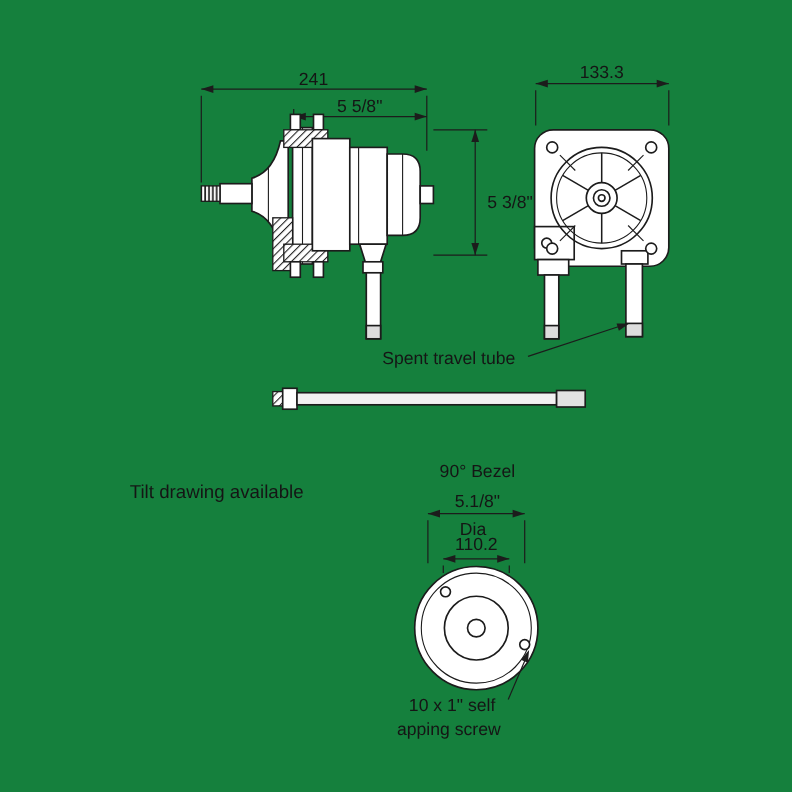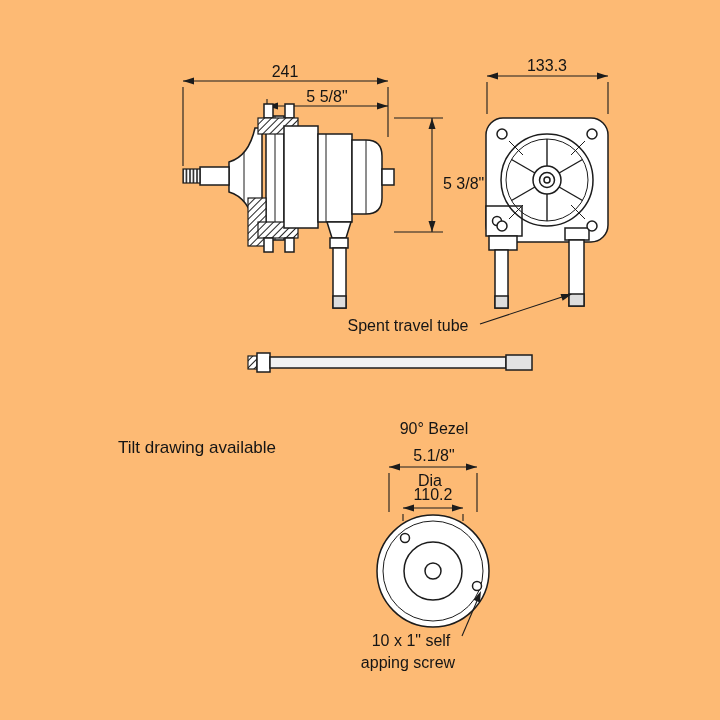--- a/index.html
+++ b/index.html
@@ -3,21 +3,21 @@
 <meta charset="utf-8">
 <style>
   * { box-sizing: border-box; }
   html, body {
     margin: 0; padding: 0;
     width: 720px; height: 720px;
     background: #ffffff;
     overflow: hidden;
     font-family: "Liberation Sans", sans-serif;
   }
-  .canvas { position: relative; width: 720px; height: 720px; background: #fdba74; }
+  .canvas { position: relative; width: 720px; height: 720px; background: #15803d; }
   svg { position: absolute; left: 0; top: 0; }
   svg text { font-family: "Liberation Sans", sans-serif; font-size: 16px; fill: #151515; }
   svg text.big { font-size: 17px; }
   .obj  { fill: #ffffff; stroke: #1c1c1c; stroke-width: 1.5; }
   .objn { fill: none;    stroke: #1c1c1c; stroke-width: 1.5; }
   .thin { fill: none;    stroke: #1c1c1c; stroke-width: 1;   }
   .spoke{ fill: none;    stroke: #1c1c1c; stroke-width: 1.4; }
   .dim  { fill: none;    stroke: #1c1c1c; stroke-width: 1.1; }
   .arr  { fill: #1c1c1c; stroke: none; }
   .gray { fill: #dddddd; stroke: #1c1c1c; stroke-width: 1.5; }

